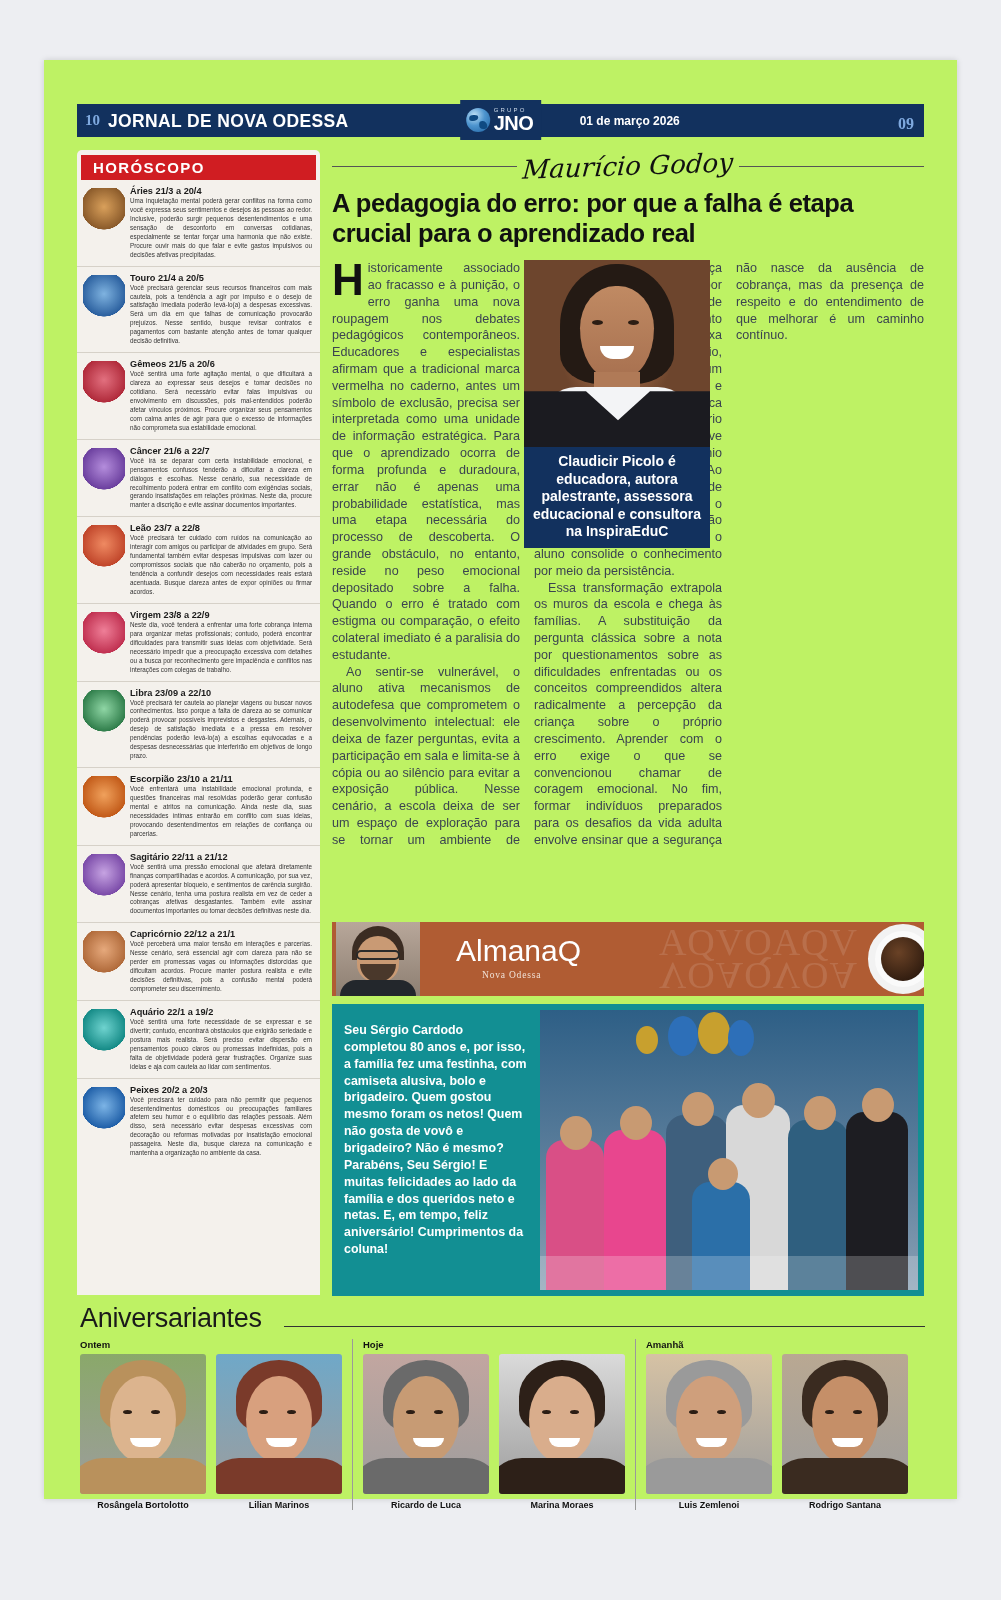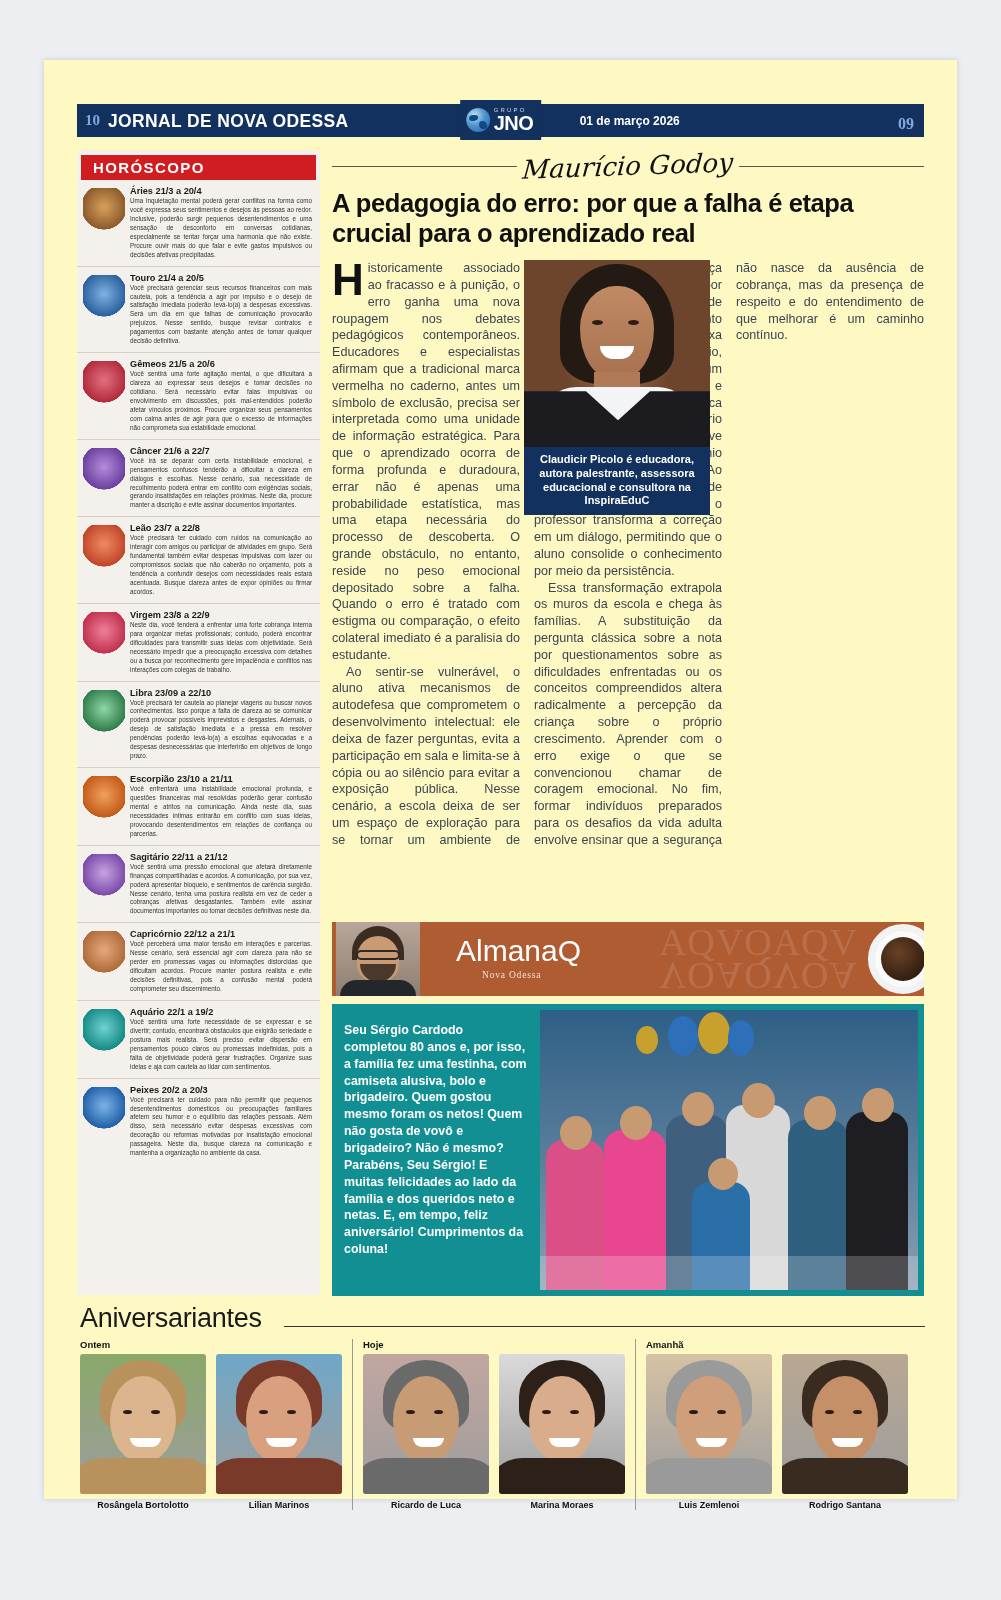--- a/index.html
+++ b/index.html
@@ -6,21 +6,21 @@
   html, body {
     width: 1001px; height: 1600px;
     background: #edeef2;
     font-family: "Liberation Sans", sans-serif;
     overflow: hidden;
   }
   #page {
     position: absolute;
     left: 44px; top: 60px;
     width: 913px; height: 1439px;
-    background: #fef9c3;
+    background: #bef264;
     box-shadow: 0 0 6px rgba(0,0,0,.15);
   }
   
   .masthead {
     position: absolute; left: 33px; top: 44px;
     width: 847px; height: 33px;
     background: #12315e;
     display: flex; align-items: center;
   }
   .masthead .pgnum {
@@ -154,21 +154,21 @@
   .photo-wrap .shirt {
     position:absolute; left: 18px; bottom: 0; width: 150px; height: 60px;
     background:#f3f4f6; border-radius: 34px 34px 0 0;
   }
   .photo-wrap .jacket {
     position:absolute; left: -6px; bottom: 0; width: 200px; height: 56px;
     background:#1b1b20; clip-path: polygon(0 0, 34% 0, 50% 52%, 66% 0, 100% 0, 100% 100%, 0 100%);
   }
   .photo-cap {
     background: #12315e; color:#fff; font-weight: bold;
-    font-size: 11px; line-height: 1.25; text-align:center;
+    font-size: 14px; line-height: 1.25; text-align:center;
     padding: 6px 7px 7px 7px;
   }
 
   
   .almanaq {
     position:absolute; left: 288px; top: 862px; width: 592px; height: 74px;
     background: #b05c33; overflow:hidden;
   }
   .almanaq .watermark {
     position:absolute; right: 66px; top: 2px;

